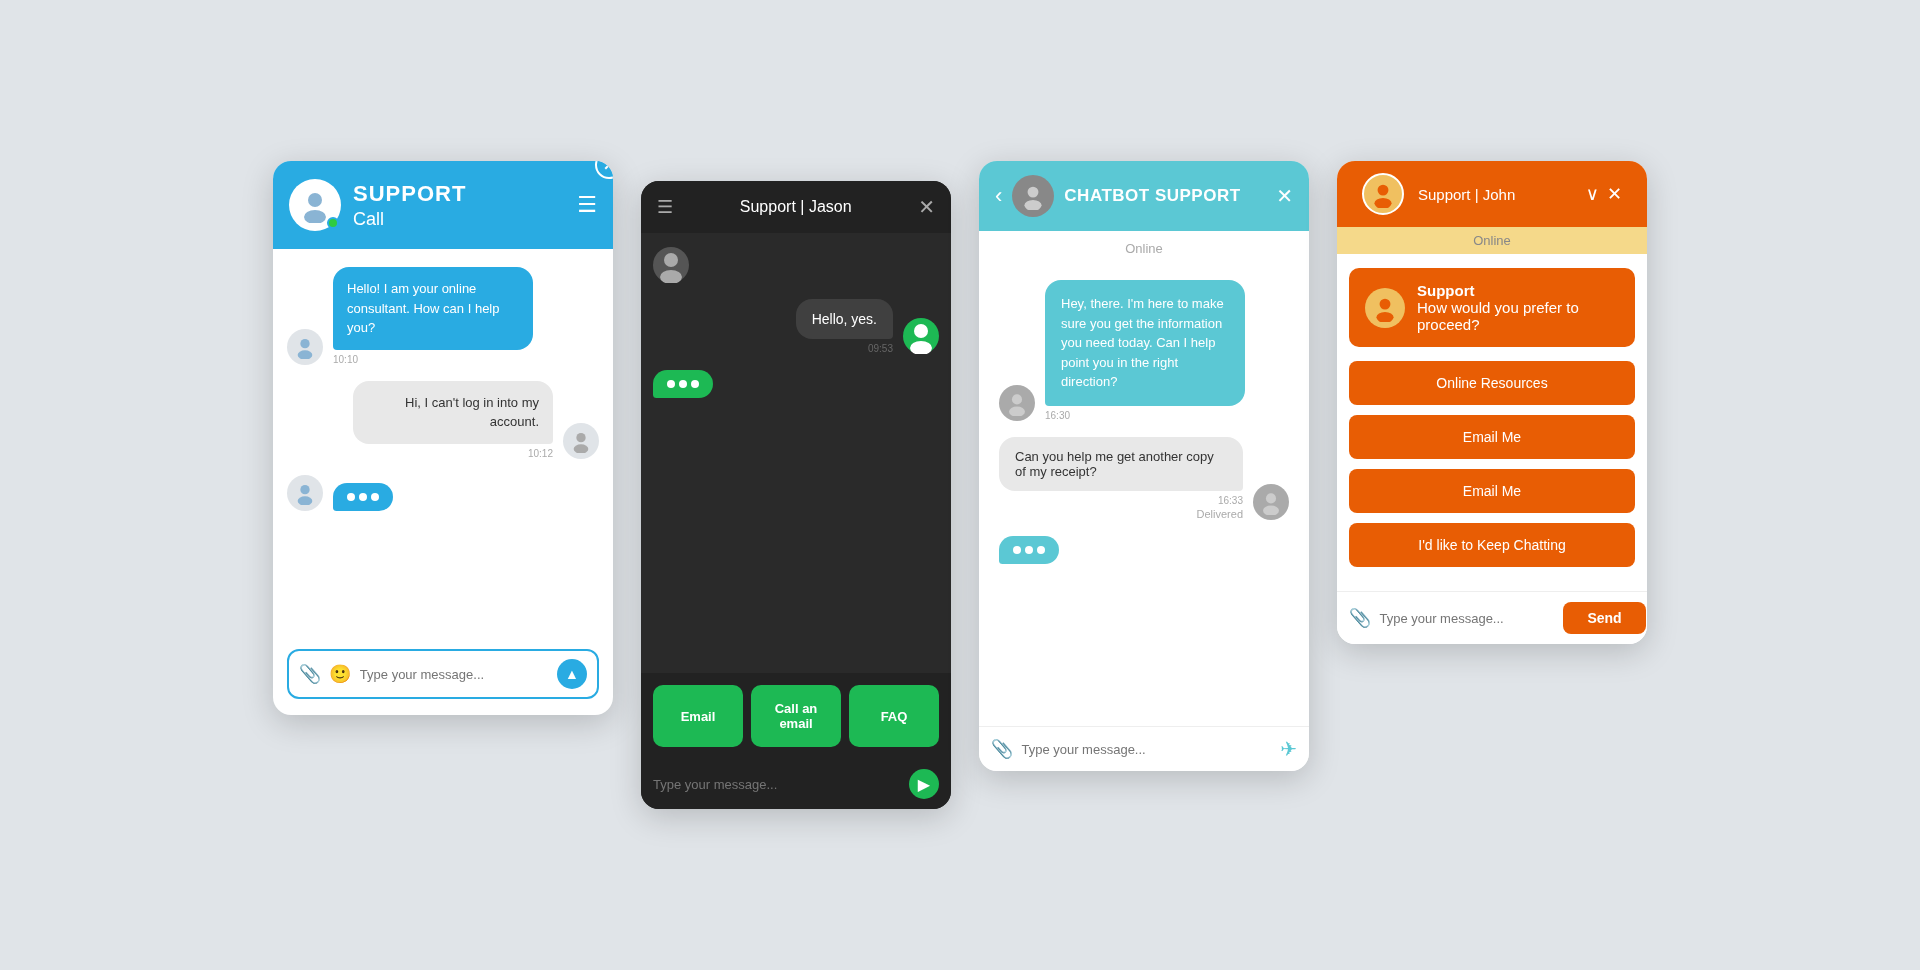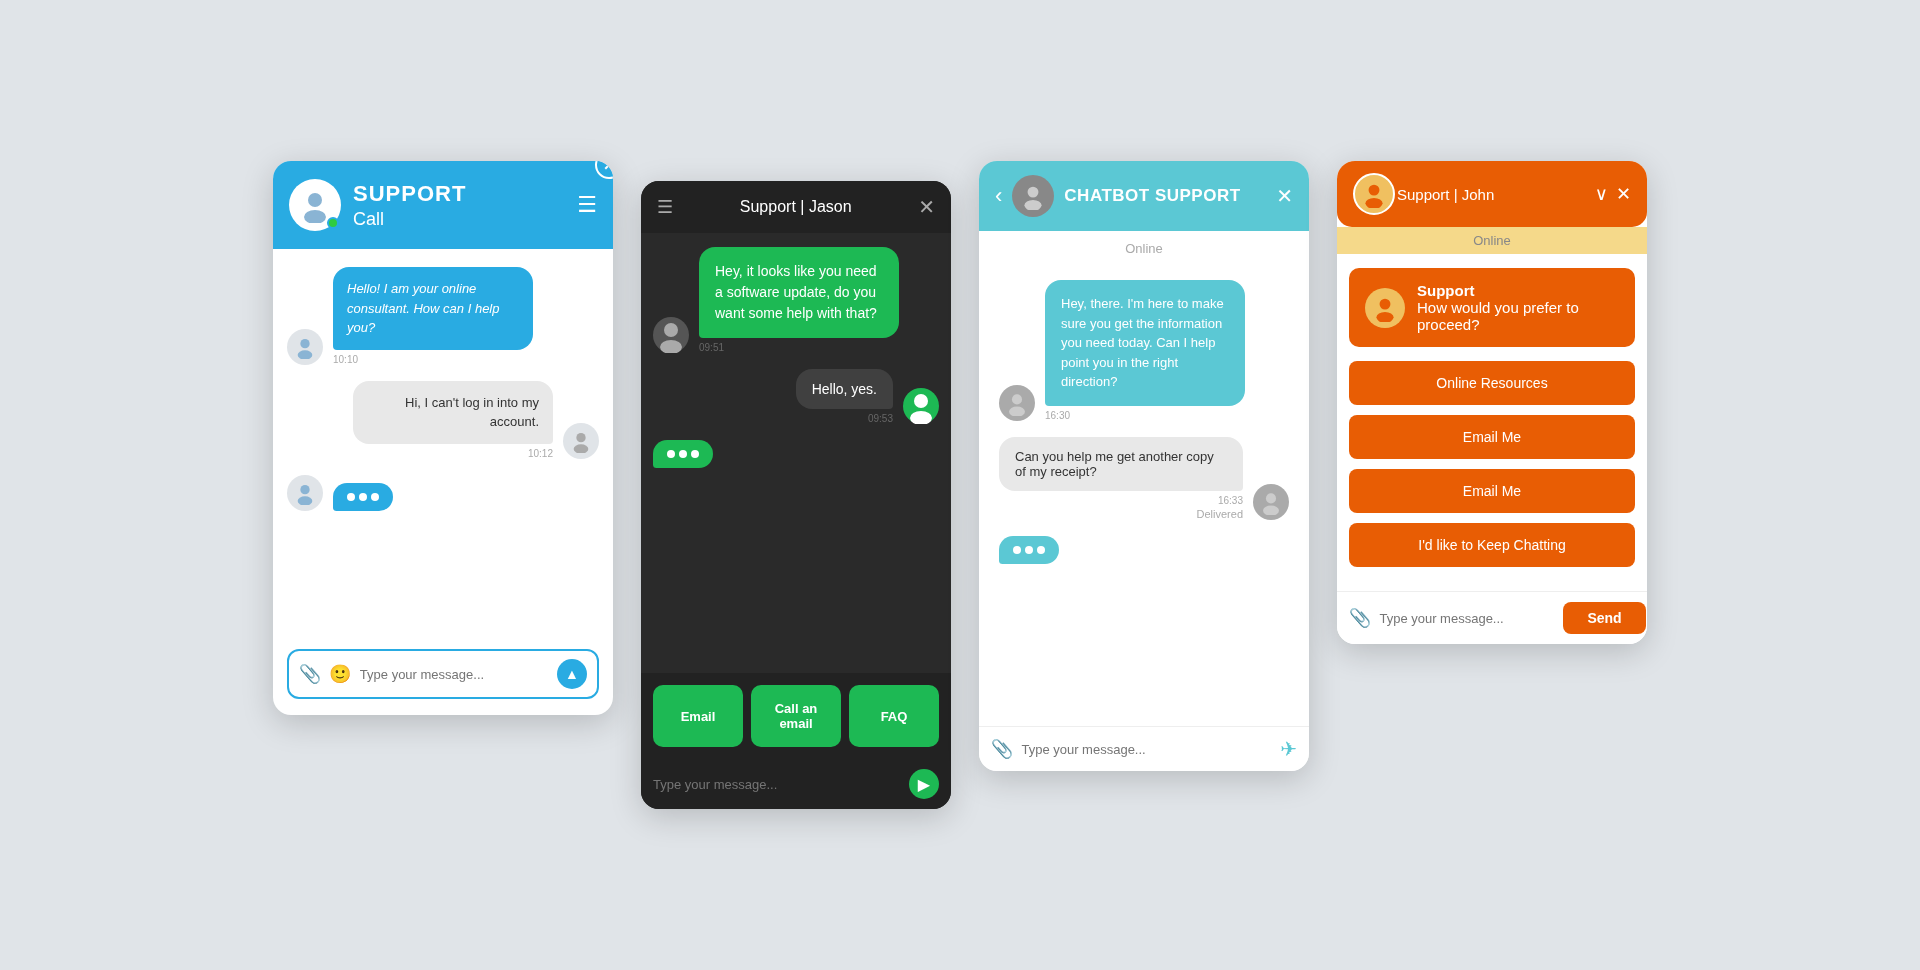--- a/index.html
+++ b/index.html
@@ -132,21 +132,20 @@
       border-radius: 16px;
       padding: 12px 14px;
       font-size: 13px;
       line-height: 1.5;
       position: relative;
     }
     .bubble-blue {
       background: #29abe2;
       color: #fff;
       border-bottom-left-radius: 4px;
-      font-style: italic;
     }
     .bubble-gray {
       background: #e8e8e8;
       color: #333;
       border-bottom-right-radius: 4px;
       text-align: right;
     }
     .msg-time {
       font-size: 10px;
       color: #aaa;
@@ -456,25 +455,24 @@
       cursor: pointer;
     }
 
     
     .panel4 {
       width: 310px;
       background: #fff;
     }
     .panel4-header {
       background: #e85d04;
-      padding: 12px 16px;
-      display: flex;
-      align-items: center;
-      gap: 2px;
-      border-radius: 15px;
+      padding: 12px 25px;
+      display: flex;
+      align-items: center;
+      gap: 14px;
     }
     .panel4-avatar {
       width: 42px;
       height: 42px;
       border-radius: 50%;
       background: #f0c060;
       display: flex;
       align-items: center;
       justify-content: center;
       flex-shrink: 0;
@@ -657,24 +655,20 @@
 
     <div class="panel2-body">
 
       <div class="msg-row left">
         <div class="p2-msg-avatar">
           <svg viewBox="0 0 36 36">
               <circle cx="18" cy="13" r="7" fill="#aaa"></circle>
               <ellipse cx="18" cy="30" rx="11" ry="7" fill="#aaa"></ellipse>
             </svg>
         </div>
-        <div>
-          <div class="msg-bubble-green">Hey, it looks like you need a software update, do you want some help with that?</div>
-          <span class="msg-time" style="color:#666">09:51</span>
-        </div>
       </div>
 
       <div class="msg-row right">
         <div class="p2-msg-avatar green-bg">
           <svg viewBox="0 0 36 36">
               <circle cx="18" cy="13" r="7" fill="#fff"></circle>
               <ellipse cx="18" cy="30" rx="11" ry="7" fill="#fff"></ellipse>
             </svg>
         </div>
         <div>

